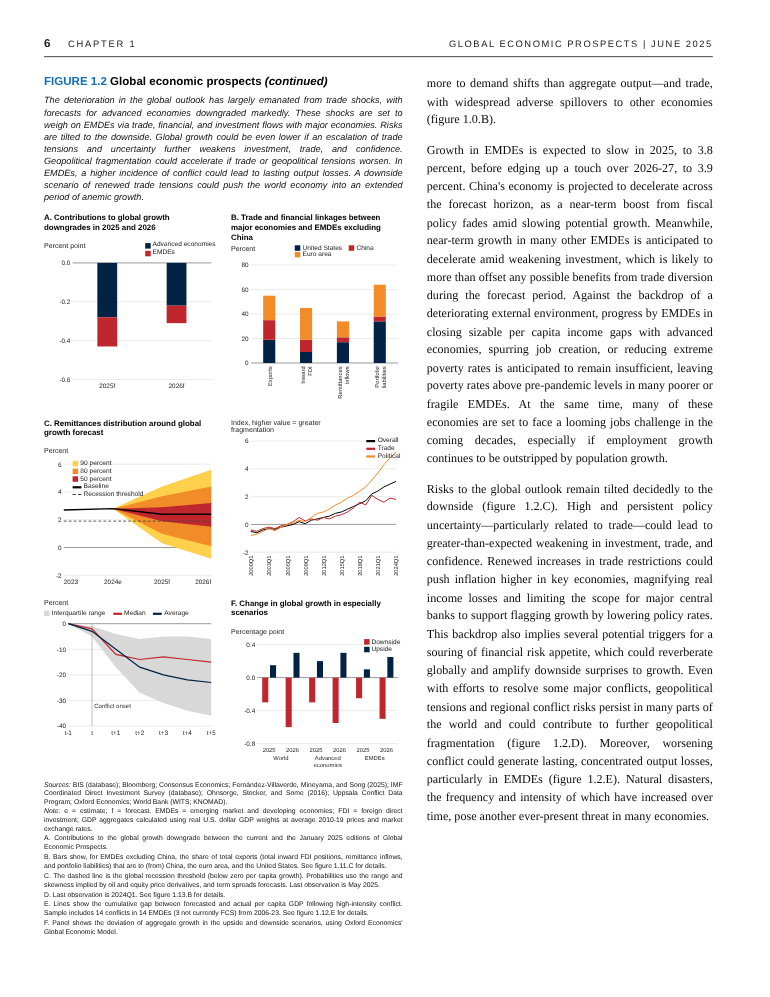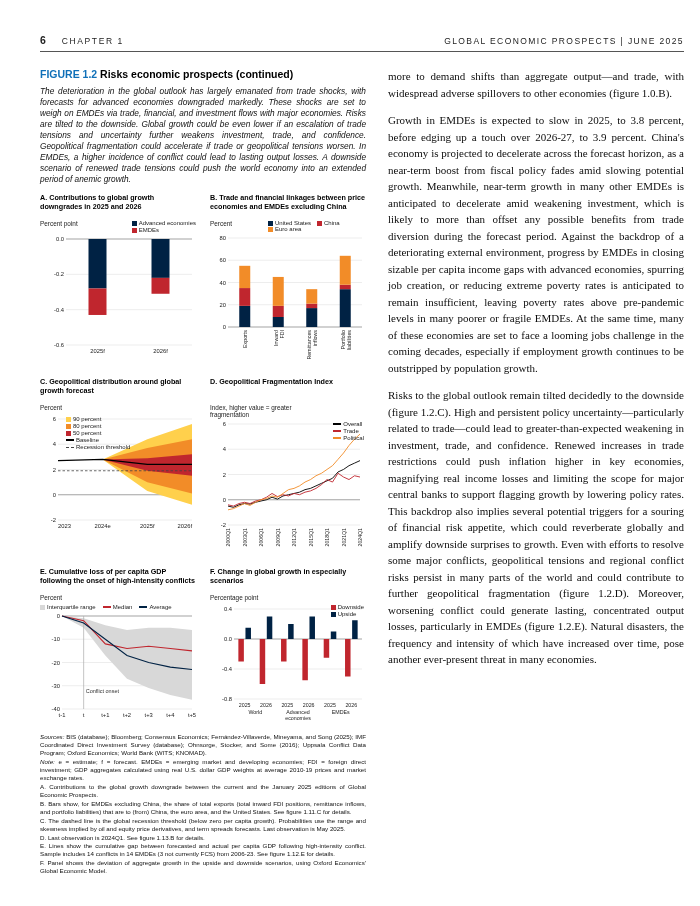--- a/index.html
+++ b/index.html
@@ -1,32 +1,32 @@
 <!DOCTYPE html>
 <html><head>
 <meta charset="utf-8">
 <style>
   html,body{margin:0;padding:0;background:#ffffff;}
   body{width:700px;height:906px;font-family:"Liberation Sans",sans-serif;color:#111;position:relative;}
-  .page{box-sizing:border-box;width:700px;height:906px;padding:34px 16px 14px 40px;overflow:hidden;}
+  .page{box-sizing:border-box;width:700px;height:906px;padding:34px 52px 14px 40px;overflow:hidden;}
   
   .hdr{display:flex;justify-content:space-between;align-items:baseline;font-size:8.5px;color:#222;}
   .hdr-left .pg{font-weight:bold;font-size:10.5px;margin-right:16px;letter-spacing:0;}
   .hdr-left .chap{letter-spacing:1.6px;}
   .hdr-right{letter-spacing:1.4px;}
   .hdr-rule{border-bottom:1px solid #555;margin-top:5px;margin-bottom:16px;}
   
   .cols{display:flex;gap:22px;}
   .left{width:326px;flex:none;}
   .right{flex:1;font-family:"Liberation Serif",serif;font-size:11px;line-height:1.5;text-align:justify;color:#0d0d0d;}
   .right p{margin:0 0 11px 0;}
   
   .fig-title{font-size:10.5px;font-weight:bold;margin-bottom:6px;color:#000;}
   .fig-label{color:#1070b8;text-align:right;}
-  .it{}
+  .it{font-style:italic;}
   .fig-intro{font-size:8.3px;font-weight:normal;font-style:italic;line-height:1.33;text-align:justify;margin-bottom:9px;color:#111;}
   
   .panels{display:grid;grid-template-columns:156px 156px;column-gap:14px;row-gap:9px;}
   .panel{position:relative;}
   .panel-title{font-size:7.2px;font-weight:bold;line-height:1.22;min-height:24px;margin-bottom:2px;color:#000;}
   .panel-head{display:flex;justify-content:space-between;align-items:flex-start;font-size:6.4px;color:#222;margin-bottom:1px;min-height:9px;}
   .ylab{display:inline-block;}
   .ylab.w2{width:96px;}
   .chartwrap{position:relative;}
   svg{display:block;font-family:"Liberation Sans",sans-serif;}
@@ -58,21 +58,21 @@
     </div>
     <div class="hdr-right">GLOBAL ECONOMIC PROSPECTS | JUNE 2025</div>
   </div>
   <div class="hdr-rule"></div>
 
   <div class="cols">
 
     <div class="left">
       <div class="fig-title">
         <span class="fig-label">FIGURE 1.2</span>
-        <span>Risks economic prospects </span><span class="it">(continued)</span>
+        <span>Global economic prospects </span><span class="it">(continued)</span>
       </div>
       <div class="fig-intro">The deterioration in the global outlook has largely emanated from trade shocks, with forecasts for advanced economies downgraded markedly. These shocks are set to weigh on EMDEs via trade, financial, and investment flows with major economies. Risks are tilted to the downside. Global growth could be even lower if an escalation of trade tensions and uncertainty further weakens investment, trade, and confidence. Geopolitical fragmentation could accelerate if trade or geopolitical tensions worsen. In EMDEs, a higher incidence of conflict could lead to lasting output losses. A downside scenario of renewed trade tensions could push the world economy into an extended period of anemic growth.</div>
 
       <div class="panels">
 
         <div class="panel">
           <div class="panel-title">A. Contributions to global growth downgrades in 2025 and 2026</div>
           <div class="panel-head">
             <span class="ylab">Percent point</span>
             <span class="legend col" id="legend-A">
@@ -100,21 +100,21 @@
                 <rect x="48.5" y="54.466666666666676" width="18" height="26.500000000000007" fill="#c0262e"></rect>
                 <text x="57.5" y="119" font-size="5.8" fill="#222" text-anchor="middle">2025f</text>
                 <rect x="111.5" y="5" width="18" height="38.86666666666667" fill="#002244"></rect>
                 <rect x="111.5" y="43.86666666666667" width="18" height="15.900000000000006" fill="#c0262e"></rect>
                 <text x="120.5" y="119" font-size="5.8" fill="#222" text-anchor="middle">2026f</text>
               </svg>
           </div>
         </div>
 
         <div class="panel">
-          <div class="panel-title">B. Trade and financial linkages between price economies and EMDEs excluding China</div>
+          <div class="panel-title">B. Trade and financial linkages between major economies and EMDEs excluding China</div>
           <div class="panel-head">
             <span class="ylab">Percent</span>
             <span class="legend wrapb" id="legend-B">
                 <span class="li">
                   <span class="gs" style="background: rgb(0, 34, 68);"></span>
                   <span>United States</span>
                 </span>
                 <span class="li">
                   <span class="gs" style="background: rgb(192, 38, 46);"></span>
                   <span>China</span>
@@ -154,21 +154,21 @@
                 <rect x="129.75" y="56.175" width="11" height="37.825" fill="#002244"></rect>
                 <rect x="129.75" y="51.725" width="11" height="4.449999999999996" fill="#c0262e"></rect>
                 <rect x="129.75" y="22.8" width="11" height="28.925" fill="#f28c28"></rect>
                 <text x="134.65" y="97" font-size="5.3" fill="#222" text-anchor="end" transform="rotate(-90 134.65 97)">Portfolio</text>
                 <text x="140.65" y="97" font-size="5.3" fill="#222" text-anchor="end" transform="rotate(-90 140.65 97)">liabilities</text>
               </svg>
           </div>
         </div>
 
         <div class="panel">
-          <div class="panel-title">C. Geopolitical distribution around global growth forecast</div>
+          <div class="panel-title">C. Remittances distribution around global growth forecast</div>
           <div class="panel-head">
             <span class="ylab">Percent</span>
           </div>
           <div class="chartwrap">
             <svg id="chart-C" width="156" height="118" viewBox="0 0 156 118">
                 <line x1="18" x2="152" y1="106" y2="106" stroke="#e0e0e0" stroke-width="0.6"></line>
                 <text x="16" y="108.1" font-size="5.8" fill="#222" text-anchor="end">-2</text>
                 <line x1="18" x2="152" y1="80.75" y2="80.75" stroke="#999" stroke-width="0.9"></line>
                 <text x="16" y="82.85" font-size="5.8" fill="#222" text-anchor="end">0</text>
                 <line x1="18" x2="152" y1="55.5" y2="55.5" stroke="#e0e0e0" stroke-width="0.6"></line>
@@ -206,21 +206,20 @@
                 </span>
                 <span class="li">
                   <span class="gd" style="border-top-color: rgb(68, 68, 68);"></span>
                   <span>Recession threshold</span>
                 </span>
               </span>
           </div>
         </div>
 
         <div class="panel">
-          <div class="panel-title">D. Geopolitical Fragmentation Index</div>
           <div class="panel-head">
             <span class="ylab w2">Index, higher value = greater fragmentation</span>
           </div>
           <div class="chartwrap">
             <svg id="chart-D" width="156" height="140" viewBox="0 0 156 140">
                 <line x1="18" x2="150" y1="106" y2="106" stroke="#e0e0e0" stroke-width="0.6"></line>
                 <text x="16" y="108.1" font-size="5.8" fill="#222" text-anchor="end">-2</text>
                 <line x1="18" x2="150" y1="80.75" y2="80.75" stroke="#999" stroke-width="0.9"></line>
                 <text x="16" y="82.85" font-size="5.8" fill="#222" text-anchor="end">0</text>
                 <line x1="18" x2="150" y1="55.5" y2="55.5" stroke="#e0e0e0" stroke-width="0.6"></line>
@@ -253,21 +252,20 @@
                 </span>
                 <span class="li">
                   <span class="gl" style="background: rgb(242, 140, 40);"></span>
                   <span>Political</span>
                 </span>
               </span>
           </div>
         </div>
 
         <div class="panel">
-          <div class="panel-title">E. Cumulative loss of per capita GDP following the onset of high-intensity conflicts</div>
           <div class="panel-head">
             <span class="ylab">Percent</span>
           </div>
           <div class="legend row" id="legend-E">
               <span class="li">
                 <span class="gs" style="background: rgb(216, 216, 216);"></span>
                 <span>Interquartile range</span>
               </span>
               <span class="li">
                 <span class="gl" style="background: rgb(192, 38, 46);"></span>

